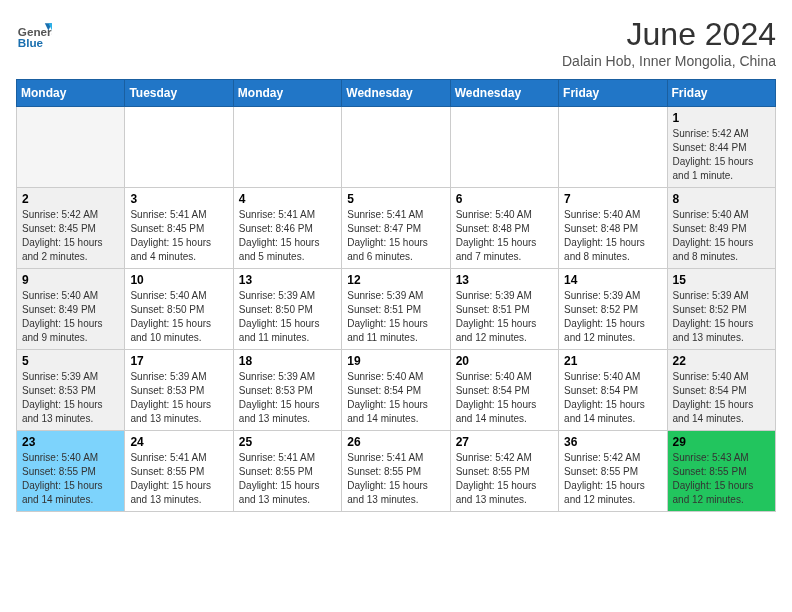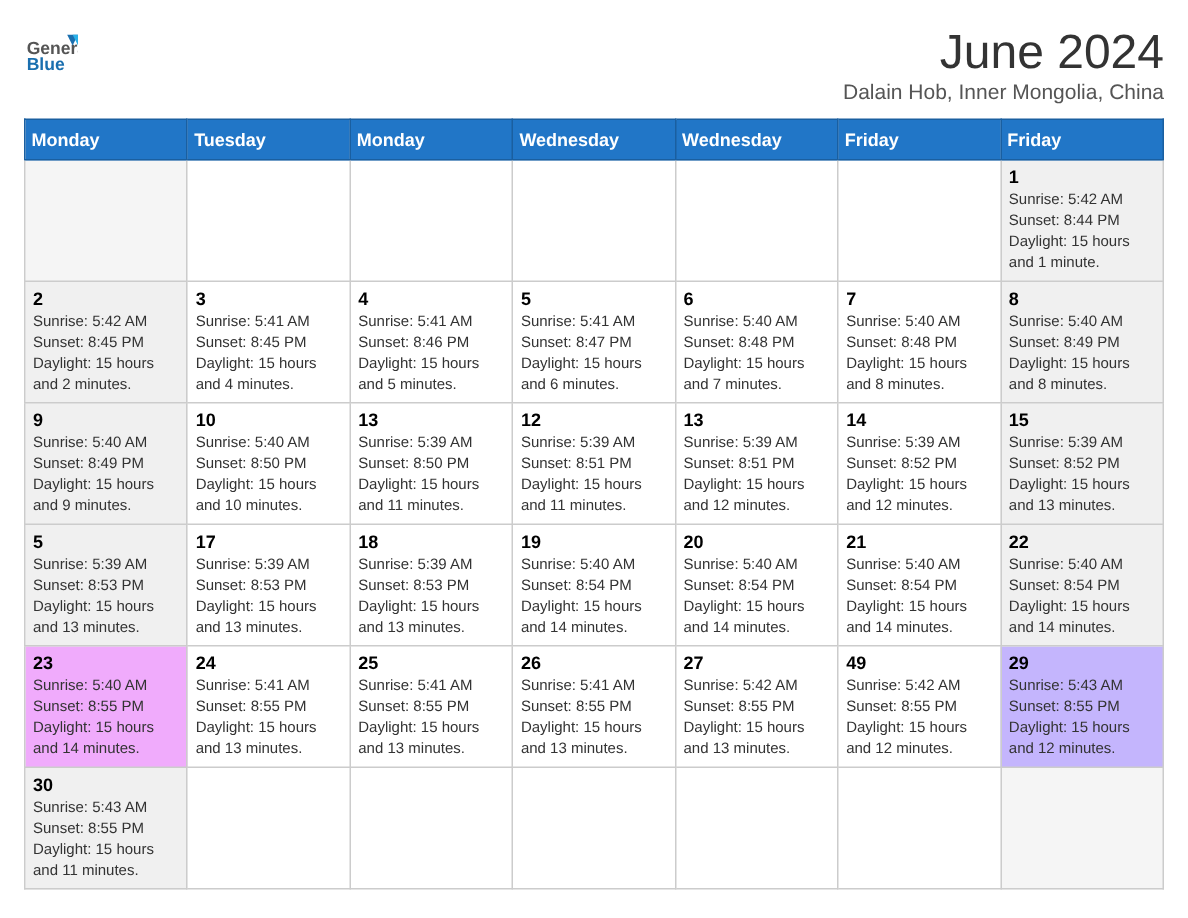--- a/index.html
+++ b/index.html
@@ -243,21 +243,21 @@
 Daylight: 15 hours and 14 minutes.</div>
         </td>
         <td style="background: rgb(240, 240, 240);">
           <span class="day-num">22</span>
           <div class="day-info" style="white-space: pre-line;">Sunrise: 5:40 AM
 Sunset: 8:54 PM
 Daylight: 15 hours and 14 minutes.</div>
         </td>
       </tr>
       <tr>
-        <td style="background: #f0abfc;">
+        <td style="background: #7dd3fc;">
           <span class="day-num">23</span>
           <div class="day-info" style="white-space: pre-line;">Sunrise: 5:40 AM
 Sunset: 8:55 PM
 Daylight: 15 hours and 14 minutes.</div>
         </td>
         <td>
           <span class="day-num">24</span>
           <div class="day-info" style="white-space: pre-line;">Sunrise: 5:41 AM
 Sunset: 8:55 PM
 Daylight: 15 hours and 13 minutes.</div>
@@ -274,40 +274,26 @@
 Sunset: 8:55 PM
 Daylight: 15 hours and 13 minutes.</div>
         </td>
         <td>
           <span class="day-num">27</span>
           <div class="day-info" style="white-space: pre-line;">Sunrise: 5:42 AM
 Sunset: 8:55 PM
 Daylight: 15 hours and 13 minutes.</div>
         </td>
         <td>
-          <span class="day-num">49</span>
-          <div class="day-info" style="white-space: pre-line;">Sunrise: 5:42 AM
-Sunset: 8:55 PM
-Daylight: 15 hours and 12 minutes.</div>
-        </td>
-        <td style="background: #c4b5fd;">
+          <span class="day-num">36</span>
+          <div class="day-info" style="white-space: pre-line;">Sunrise: 5:42 AM
+Sunset: 8:55 PM
+Daylight: 15 hours and 12 minutes.</div>
+        </td>
+        <td style="background: #22c55e;">
           <span class="day-num">29</span>
           <div class="day-info" style="white-space: pre-line;">Sunrise: 5:43 AM
 Sunset: 8:55 PM
 Daylight: 15 hours and 12 minutes.</div>
         </td>
-      </tr>
-      <tr>
-        <td style="background: rgb(240, 240, 240);">
-          <span class="day-num">30</span>
-          <div class="day-info" style="white-space: pre-line;">Sunrise: 5:43 AM
-Sunset: 8:55 PM
-Daylight: 15 hours and 11 minutes.</div>
-        </td>
-        <td style="background: rgb(255, 255, 255);"></td>
-        <td style="background: rgb(255, 255, 255);"></td>
-        <td style="background: rgb(255, 255, 255);"></td>
-        <td style="background: rgb(255, 255, 255);"></td>
-        <td style="background: rgb(255, 255, 255);"></td>
-        <td style="background: rgb(245, 245, 245);"></td>
       </tr>
     </tbody>
 </table>
 
 </body></html>

